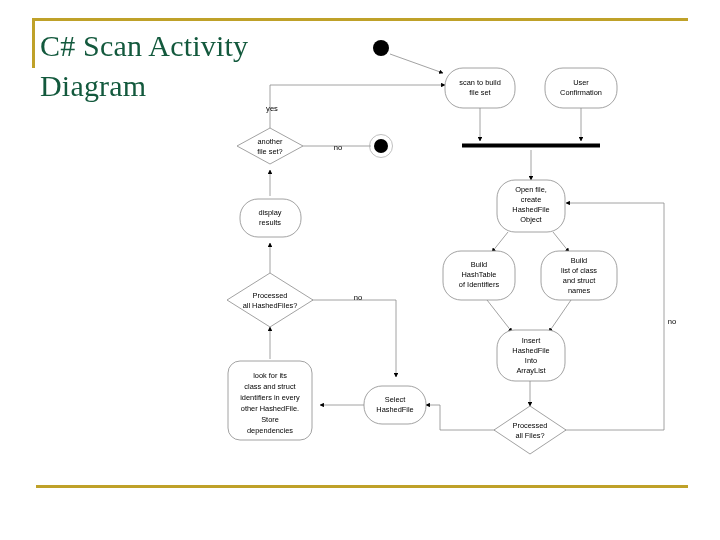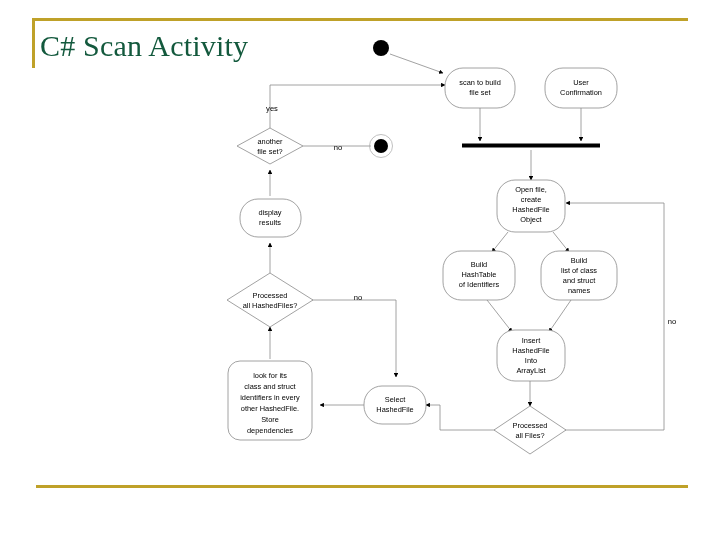--- a/index.html
+++ b/index.html
@@ -88,20 +88,21 @@
 <body>
 
 <div id="slide">
 
   <div id="rule-top"></div>
   <div id="rule-left"></div>
   <div id="rule-bottom"></div>
 
   <div id="title">
     <div>C# Scan Activity</div>
+    <div>Diagram</div>
   </div>
 
   <svg id="diagram" viewBox="0 0 720 540">
     <defs>
       <marker id="ah" viewBox="0 0 10 10" refX="9" refY="5" markerWidth="5.5" markerHeight="5.5" orient="auto-start-reverse">
         <path d="M 0 0 L 10 5 L 0 10 z" class="arrowhead"></path>
       </marker>
     </defs>
 
     <g>

